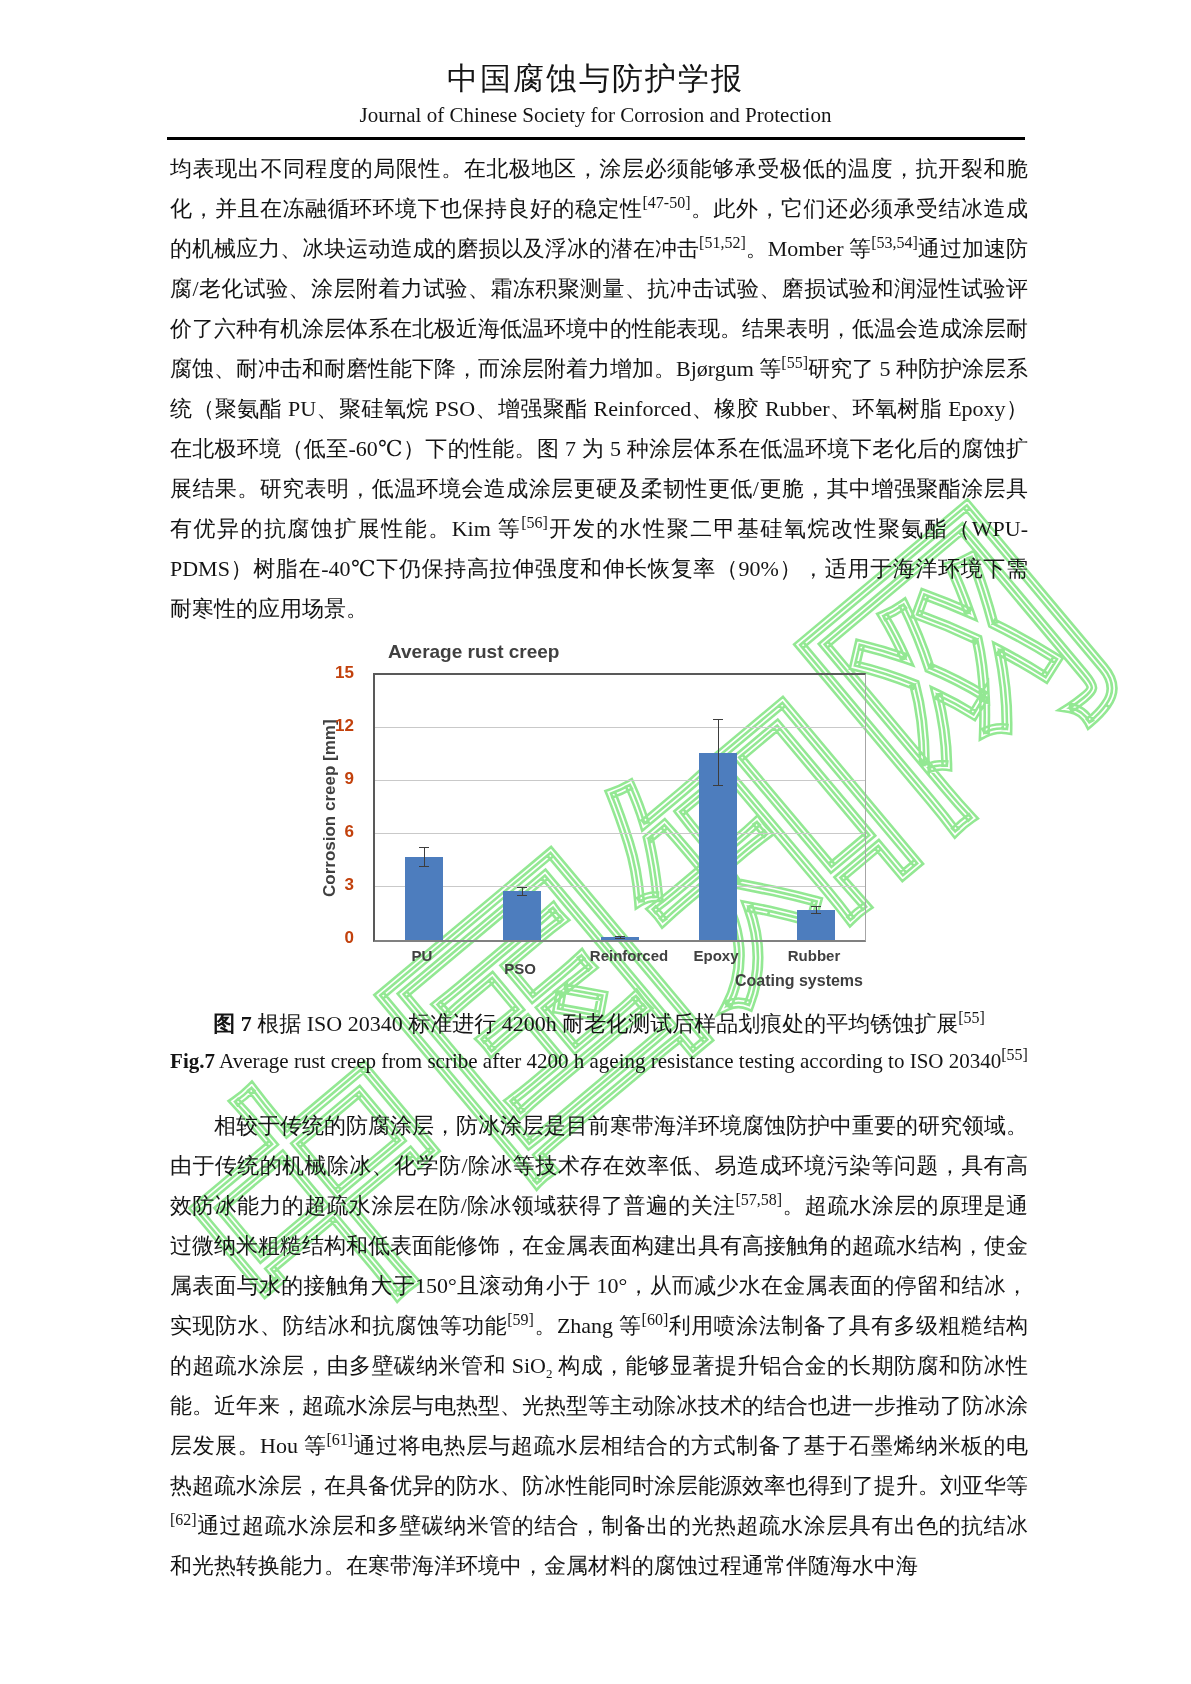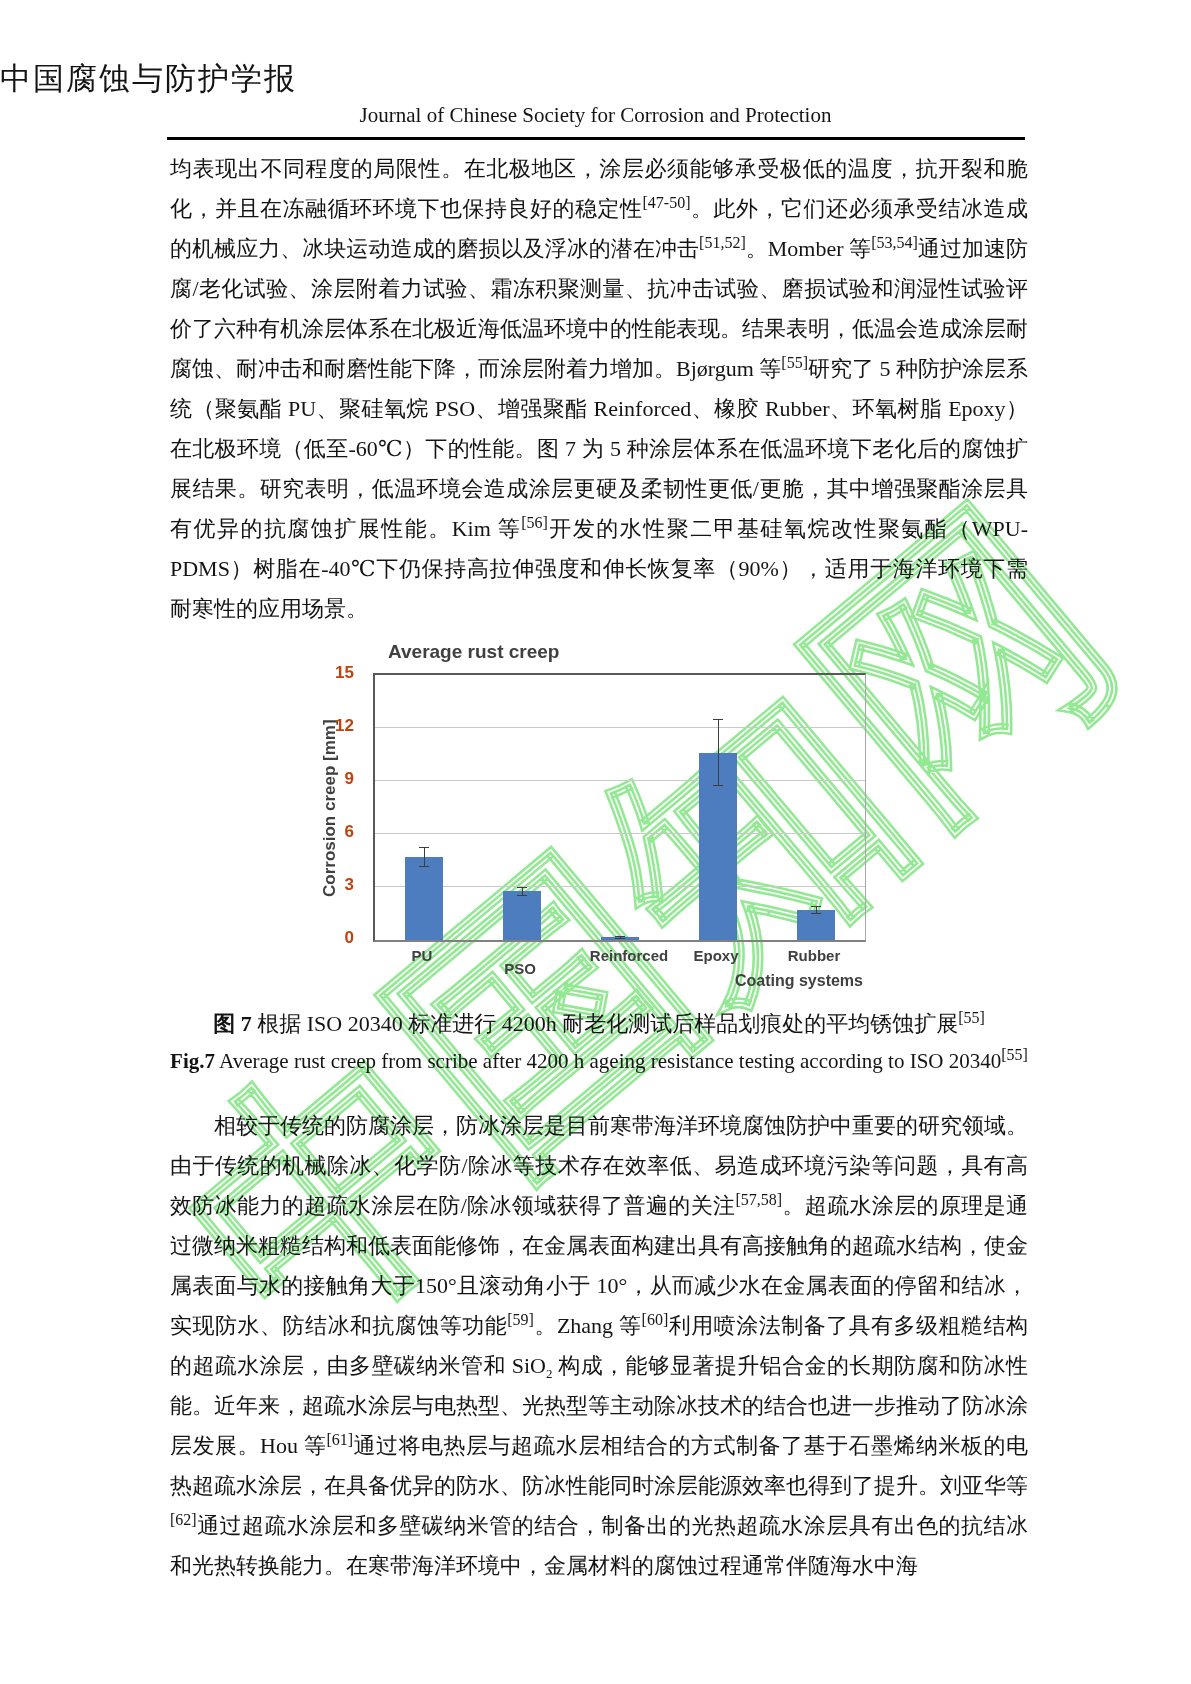--- a/index.html
+++ b/index.html
@@ -9,21 +9,21 @@
     font-family:"Liberation Serif","DejaVu Serif",serif; color:#141414;
   }
   
   .watermark { position:absolute; left:0; top:0; z-index:0; pointer-events:none; }
   .wm-text {
     font-family:"DejaVu Sans","Liberation Sans",sans-serif; font-weight:bold;
     font-size:272px; fill:none; stroke:#8ee78e; stroke-width:2.6px; opacity:0.95;
   }
   
   .header { position:relative; z-index:1; }
-  .journal-title-zh { padding-top:58px; text-align:left; font-size:31px; letter-spacing:2px; }
+  .journal-title-zh { padding-top:58px; text-align:center; font-size:31px; letter-spacing:2px; }
   .journal-title-en { text-align:center; font-size:21px; margin-top:3px; }
   .header-rule { width:858px; height:3px; background:#000; margin:9px auto 0 167px; }
   
   .main { position:relative; z-index:1; width:858px; margin:0 0 0 170px; }
   .para { font-size:22px; line-height:40px; text-align:justify; margin:9px 0 0 0; }
   .para.indent { text-indent:2em; margin-top:27px; }
   .para sup, .cap sup { font-size:16px; line-height:0; }
   .para sub { font-size:13px; line-height:0; }
   
   figure { margin:0; padding:0; }

